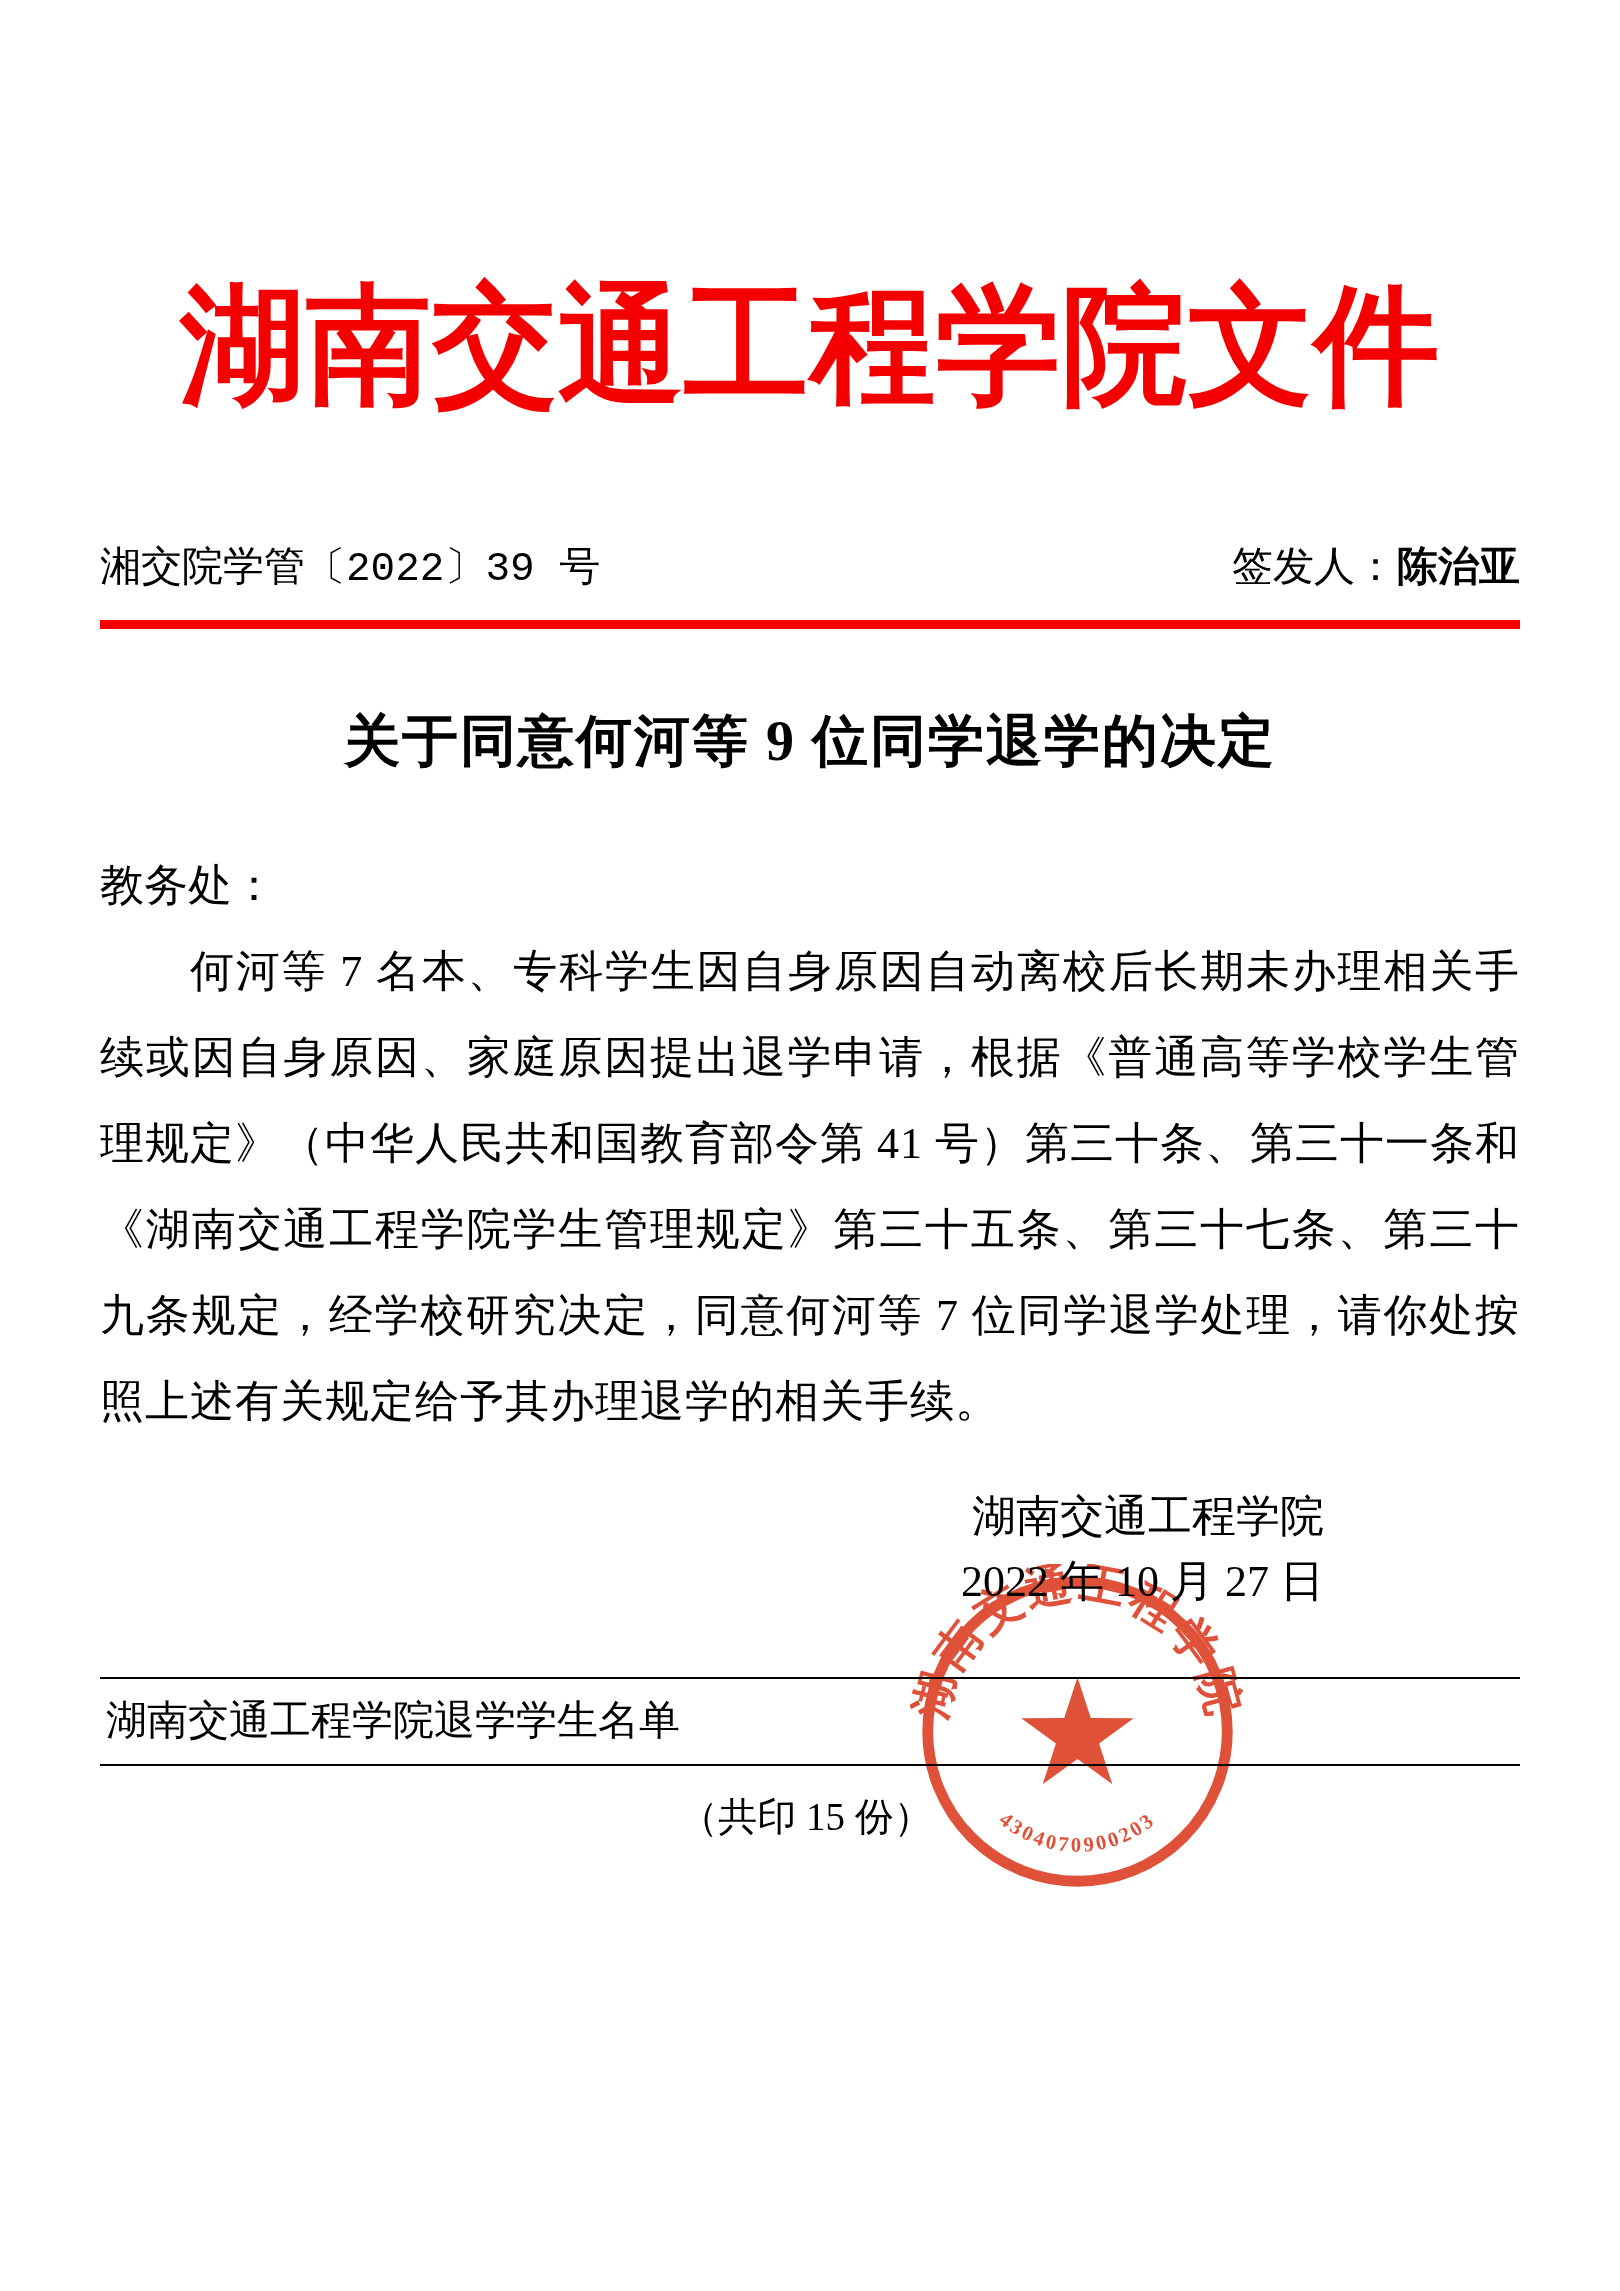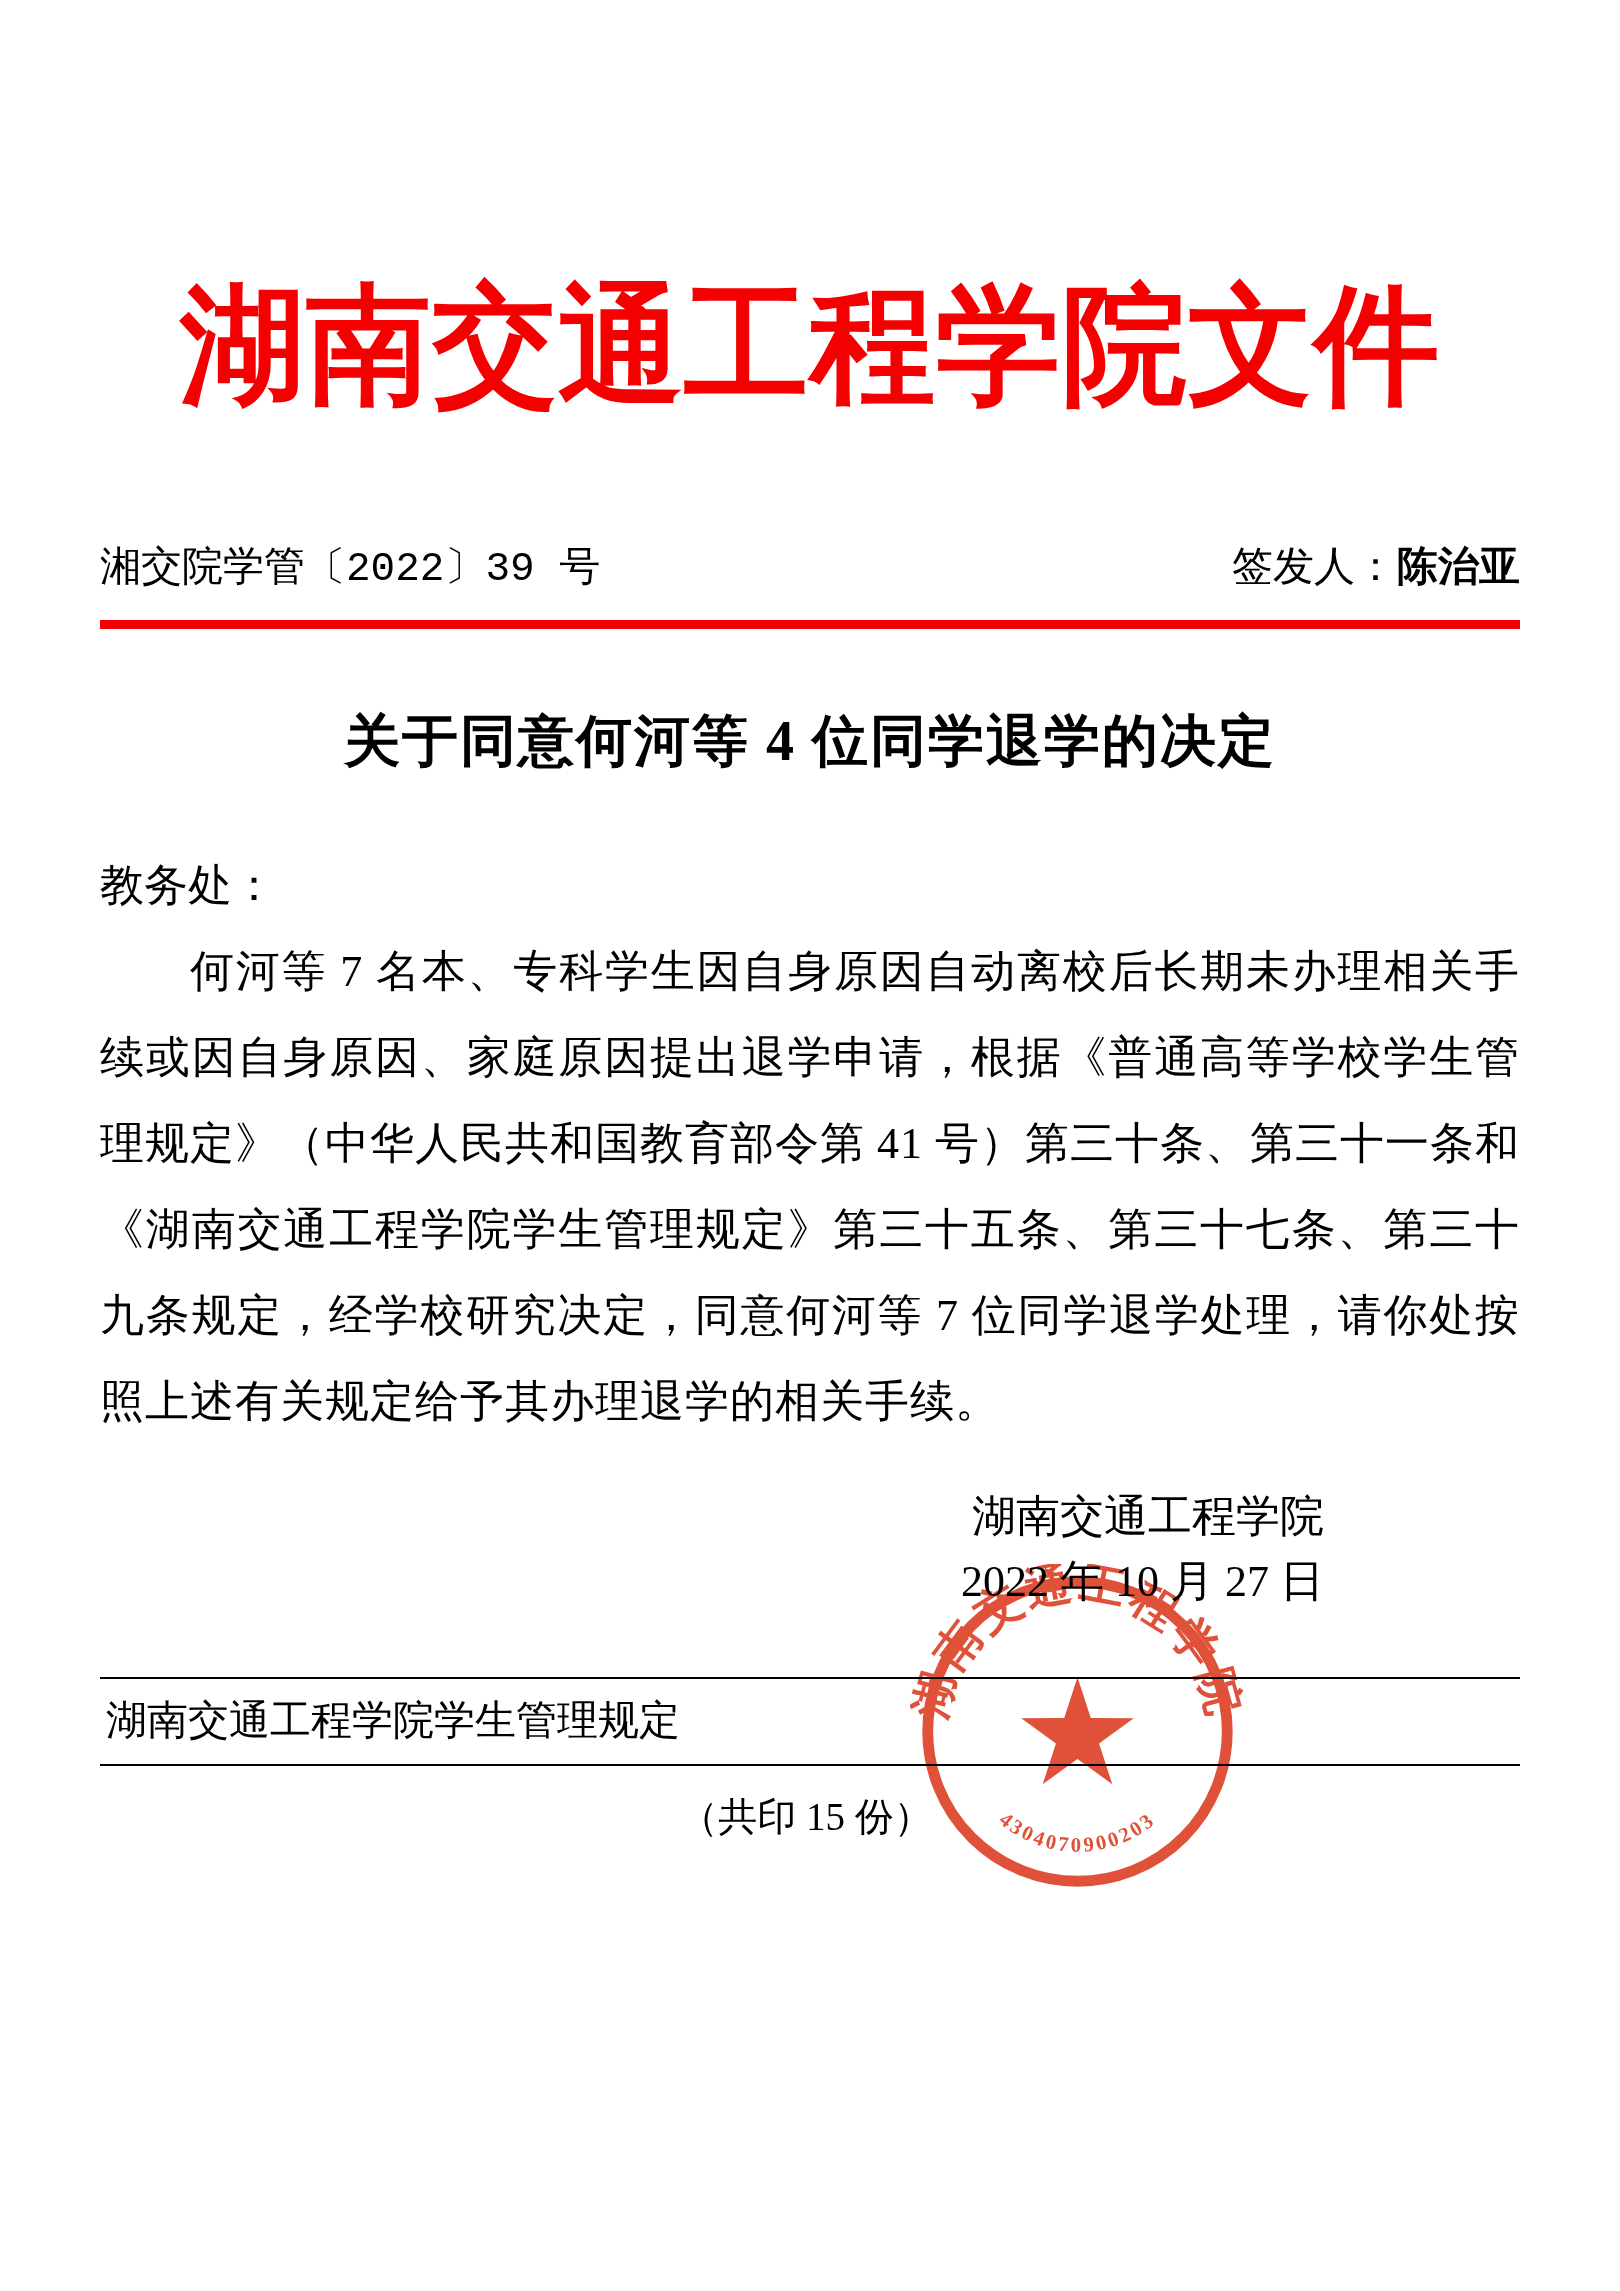--- a/index.html
+++ b/index.html
@@ -111,35 +111,35 @@
 
   <div class="kicker">
     <span class="docnum">湘交院学管〔2022〕39 号</span>
     <span class="issuer">
       <span>签发人：</span><span class="issuer-name">陈治亚</span>
     </span>
   </div>
 
   <div class="rule"></div>
 
-  <h1 class="doc-title">关于同意何河等 4 位同学退学的决定</h1>
+  <h1 class="doc-title">关于同意何河等 9 位同学退学的决定</h1>
 
   <div class="body-block">
     <div class="addressee">教务处：</div>
     <p class="para">何河等 7 名本、专科学生因自身原因自动离校后长期未办理相关手续或因自身原因、家庭原因提出退学申请，根据《普通高等学校学生管理规定》（中华人民共和国教育部令第 41 号）第三十条、第三十一条和《湖南交通工程学院学生管理规定》第三十五条、第三十七条、第三十九条规定，经学校研究决定，同意何河等 7 位同学退学处理，请你处按照上述有关规定给予其办理退学的相关手续。</p>
   </div>
 
   <div class="sig">
     <div>湖南交通工程学院</div>
     <div>2022 年 10 月 27 日</div>
   </div>
 
   <div class="footer">
     <div class="footer-row">
-      <span>湖南交通工程学院学生管理规定</span>
+      <span>湖南交通工程学院退学学生名单</span>
     </div>
     <div class="copies">（共印 15 份）</div>
   </div>
 
   <svg class="seal" viewBox="0 0 340 340" xmlns="http://www.w3.org/2000/svg">
     <defs>
       <path id="sealTopArc" d="M 48.6 226.7 A 134 134 0 1 1 291.4 226.7" fill="none"></path>
       <path id="sealBottomArc" d="M 64.3 231 A 122 122 0 0 0 275.7 231" fill="none"></path>
     </defs>
     <circle cx="170" cy="170" r="152" fill="none" stroke="#dd4227" stroke-width="11"></circle>

